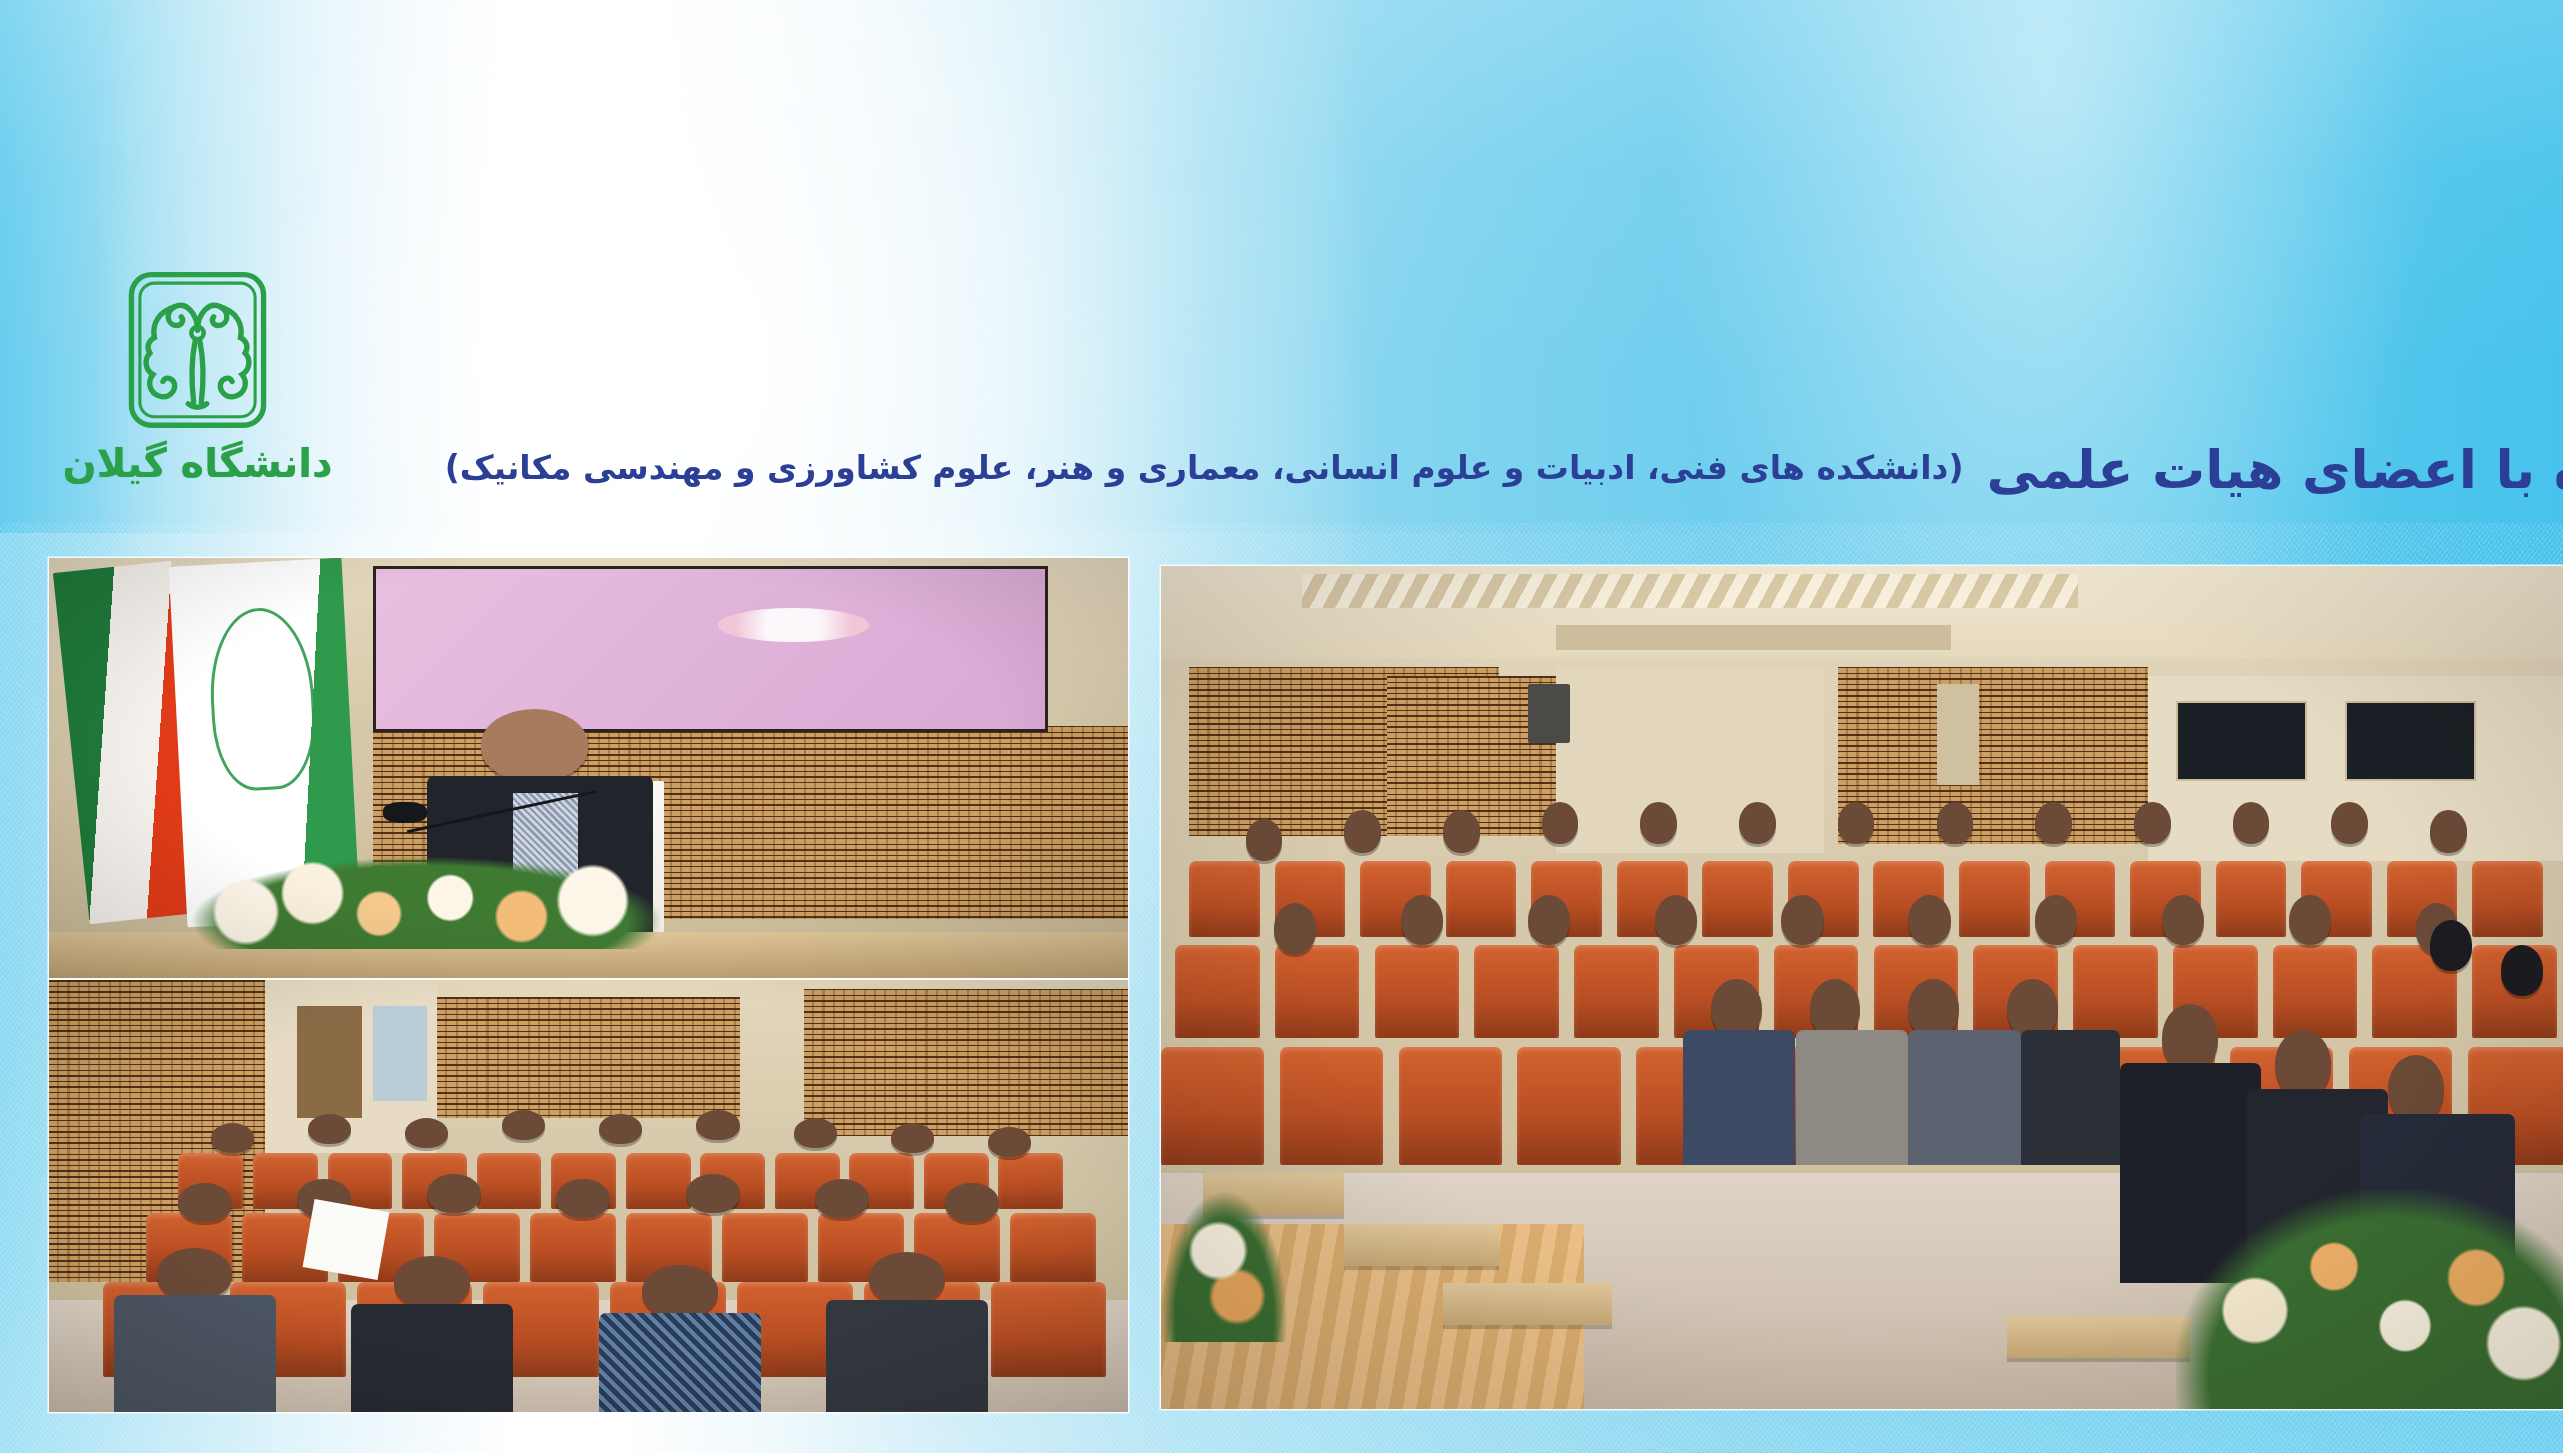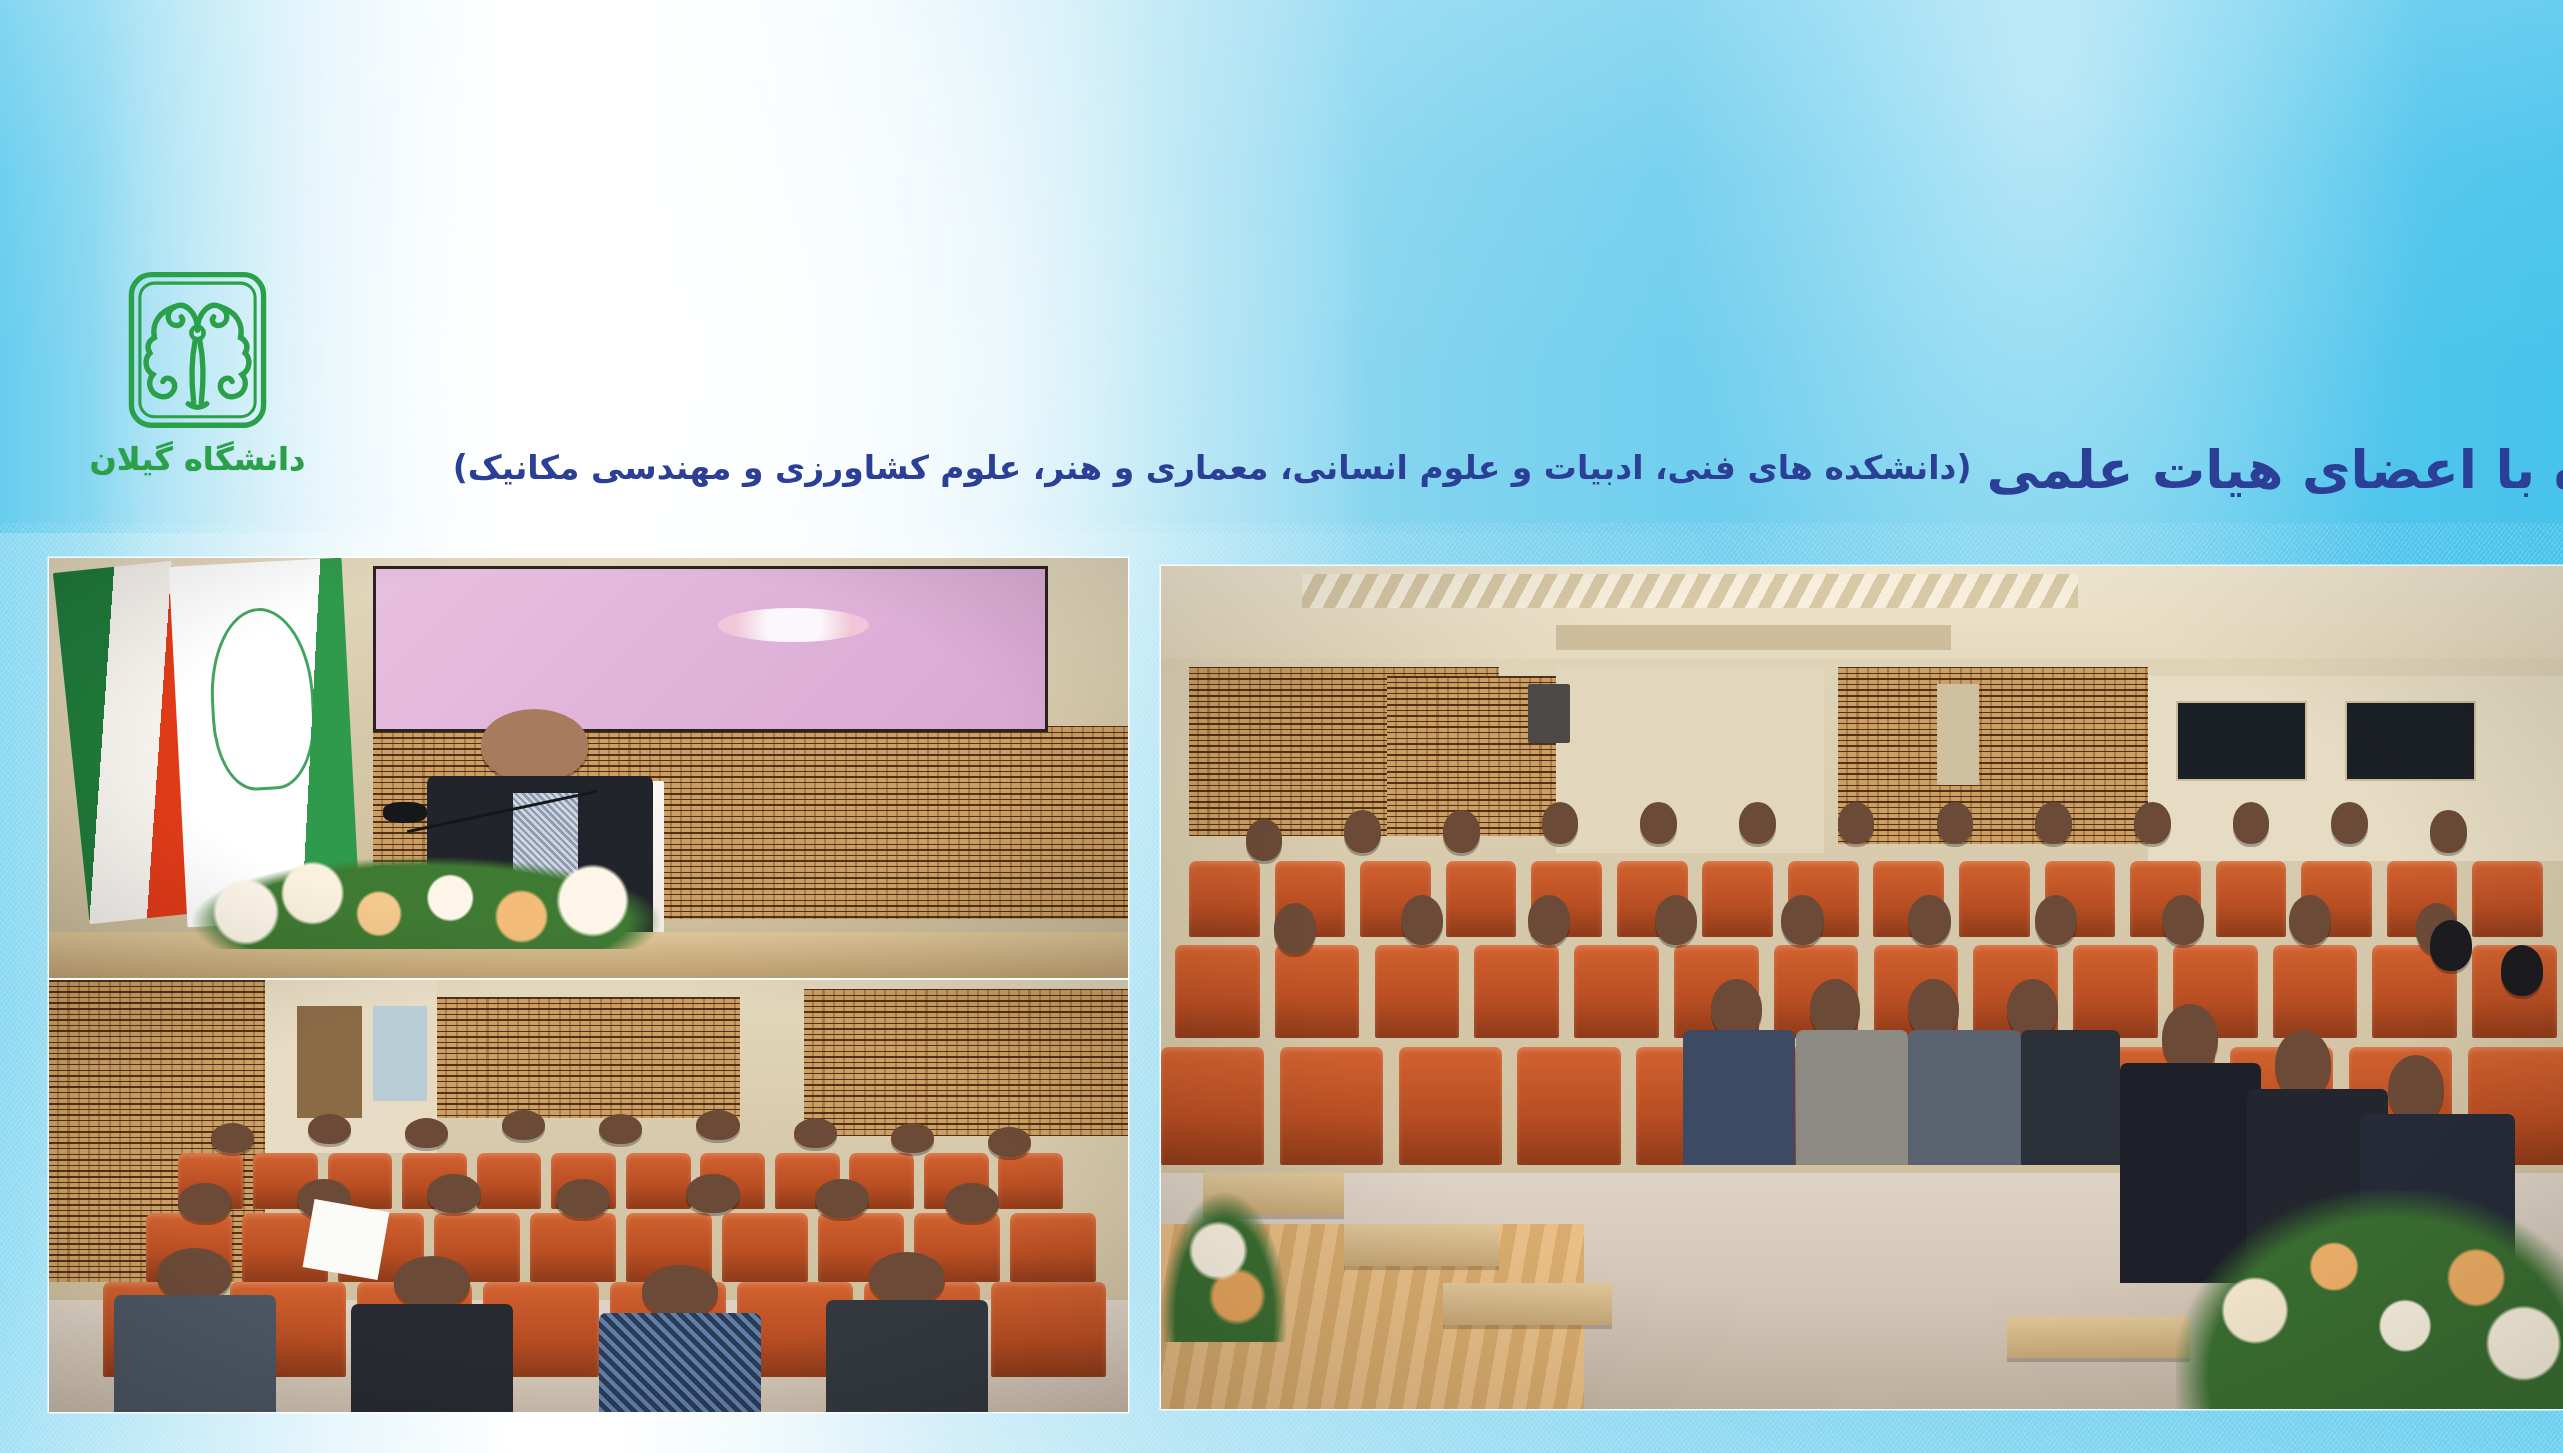--- a/index.html
+++ b/index.html
@@ -107,21 +107,21 @@
   .brand{
     position:absolute;
     left:54px;top:267px;
     width:287px;
     text-align:center;
     color:#1f8a3a;
   }
   .brand-mark{width:169px;height:169px;margin:0 auto;display:block;}
   .brand-name{
     margin-top:7.2px;
-    font-size:32px;
+    font-size:40px;
     font-weight:700;
     color:#2aa049;
     direction:rtl;
     letter-spacing:-1px;
     line-height:1;
     text-shadow:0 0 1px rgba(40,150,70,.6);
   }
   .brand-sub{
     margin-top:20.5px;
     font-size:27px;
@@ -149,21 +149,21 @@
     font-weight:700;
     color:#2c3f96;
     line-height:1;
     letter-spacing:-0.5px;
   }
   .title-sub{
     font-size:33px;
     font-weight:700;
     color:#2c3f96;
     line-height:1;
-    margin-right:15px;
+    margin-right:23px;
     padding-bottom:4.1px;
   }
 
   
   .photo{
     position:absolute;
     overflow:hidden;
     background:#cfd7dd;
     box-shadow:0 0 0 1.5px rgba(255,255,255,.85);
   }

